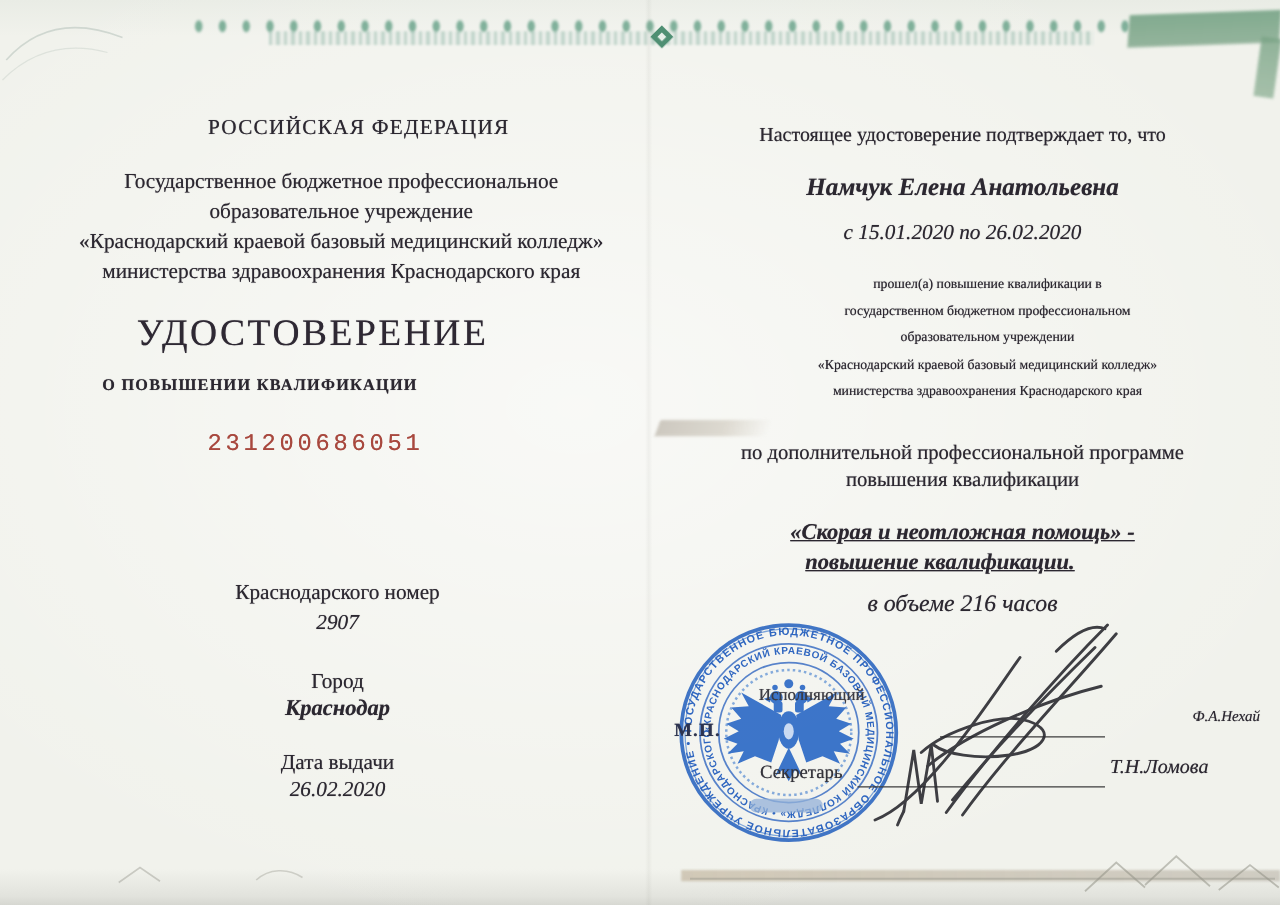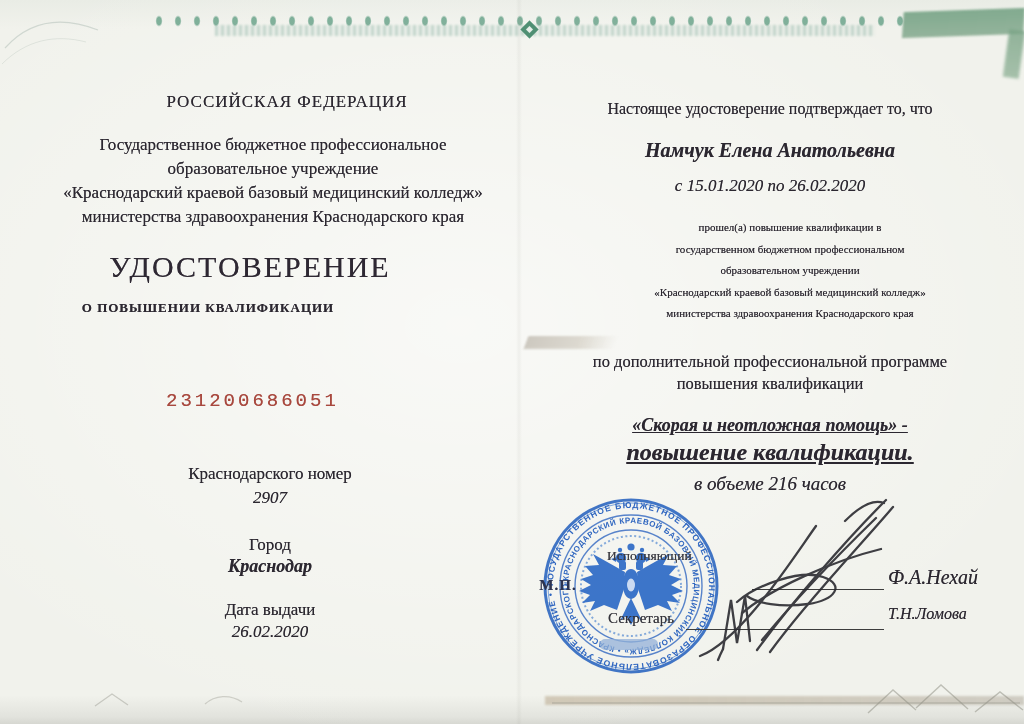--- a/index.html
+++ b/index.html
@@ -64,49 +64,49 @@
   .decor-layer { z-index:1; }
   .sig-layer { z-index:6; }
 
   
   .country      { left:47px;  top:92px;  width:480px; font-size:17px; letter-spacing:1px; }
   .institution  { left:26px;  top:133px; width:494px; font-size:17px; line-height:24px; }
   .cert-title   { left:18px;  top:250px; width:464px; font-size:30px; font-weight:normal; letter-spacing:2px; color:#2e2833; }
   .cert-sub     { left:0px;   top:300px; width:416px; font-size:13px; font-weight:bold; letter-spacing:1px; }
   .serial       { left:166px; top:344px; width:260px; text-align:left;
                   font-family:"Liberation Mono", monospace; font-size:19px; letter-spacing:3px;
-                  color:#a8483e; text-shadow:0 0 .5px rgba(168,72,62,.7);margin-top:46px; }
+                  color:#a8483e; text-shadow:0 0 .5px rgba(168,72,62,.7); }
   .reg-label    { left:30px;  top:464px; width:480px; font-size:17px; }
   .reg-value    { left:30px;  top:488px; width:480px; font-size:17px; }
   .city-label   { left:30px;  top:535px; width:480px; font-size:17px; }
   .city-value   { left:30px;  top:556px; width:480px; font-size:18px; }
   .date-label   { left:30px;  top:600px; width:480px; font-size:17px; }
   .date-value   { left:30px;  top:622px; width:480px; font-size:17px; }
 
   
   .confirm      { left:530px; top:100px; width:480px; font-size:16px; }
   .holder       { left:530px; top:139px; width:480px; font-size:20px; }
   .period       { left:530px; top:176px; width:480px; font-size:17px; }
   .completion   { left:544px; top:217px; width:492px; font-size:11px; line-height:21.5px;text-align:center; }
   .prog-intro   { left:530px; top:351px; width:480px; font-size:16.5px; line-height:22px; }
   .prog-name1   { left:530px; top:415px; width:480px; font-size:18px; }
-  .prog-name2   { left:530px; top:439px; width:480px; font-size:24px; }
+  .prog-name2   { left:512px; top:439px; width:480px; font-size:18px; }
   .prog-name1 span, .prog-name2 span { text-decoration:underline; }
   .volume       { left:530px; top:473px; width:480px; font-size:19px; }
 
   
   .seal-wrap { position:absolute; left:537px; top:492px; width:188px; height:188px; z-index:2; filter:blur(.3px); }
   .mp         { left:533px; top:577px; width:50px; font-size:15px; color:#2c3350; z-index:4; font-weight:bold; letter-spacing:1px; }
   .role1      { left:607px; top:548px; width:200px; text-align:left; font-size:13.5px; color:#3b3b42; z-index:3; }
   .role2      { left:614px; top:570px; width:200px; text-align:left; font-size:13.5px; color:#3b3b42; z-index:3; }
   .secretary  { left:608px; top:610px; width:150px; text-align:left; font-size:15px; color:#33333a; z-index:3; }
   .sig-line   { position:absolute; height:0; border-top:1.5px solid #3c3c3c; z-index:3; }
   .sig-line1  { left:752px; top:589px; width:132px; }
   .sig-line2  { left:686px; top:629px; width:198px; }
-  .name1      { left:888px; top:566px; width:120px; text-align:left; font-size:20px; z-index:3; }
+  .name1      { left:888px; top:566px; width:120px; text-align:right; font-size:12px; z-index:3; }
   .name2      { left:888px; top:605px; width:120px; text-align:left; font-size:16px; z-index:3; }
 </style>
 </head>
 <body>
 
 <div class="scan">
 
   <div class="band-top"></div>
   <div class="band-top2"></div>
   <div class="diamond-orn"></div>

